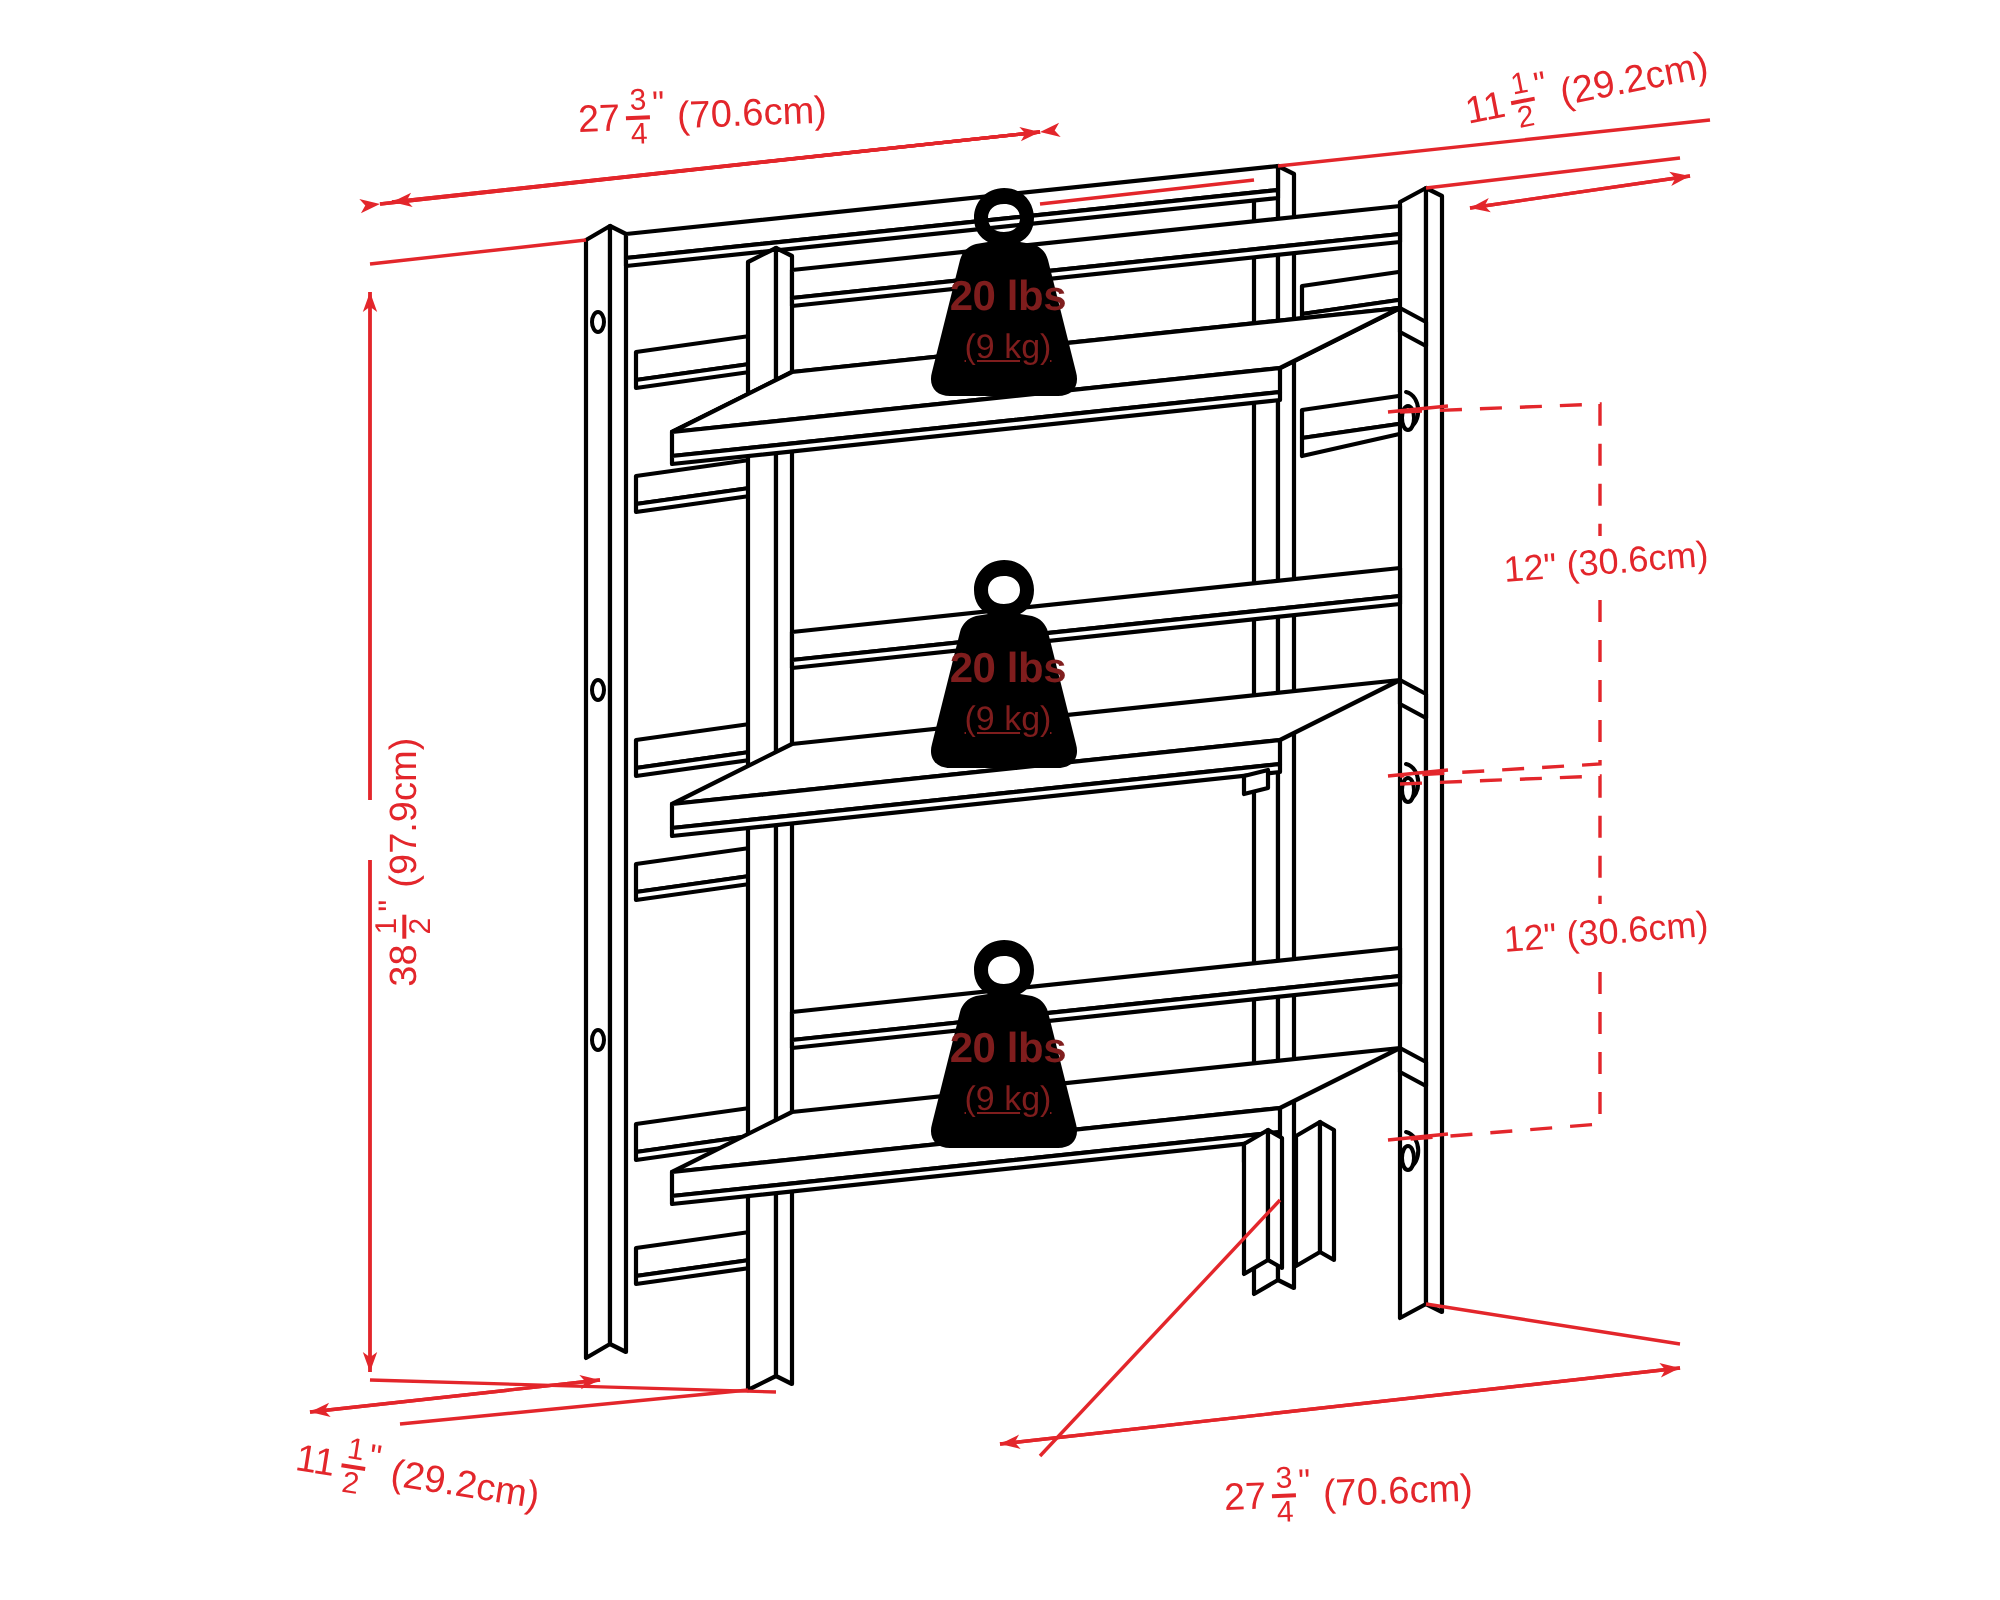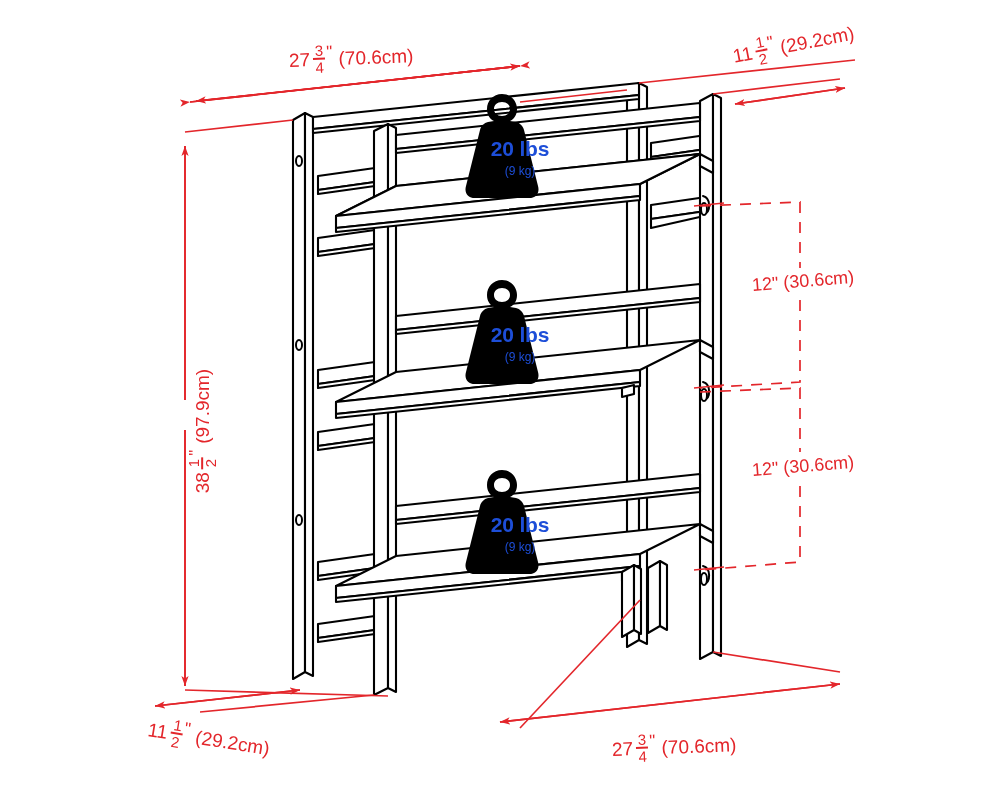--- a/index.html
+++ b/index.html
@@ -93,36 +93,37 @@
   
   .weight-badge {
     position: absolute;
     width: 116px;
     height: 108px;
     user-select: none;
   }
   .weight-badge .badge-svg { position: absolute; top: 0; left: 0; }
   .weight-badge .badge-text {
     position: absolute;
-    left: 18px;
+    left: 2px;
     width: 116px;
     text-align: center;
-    color: #1d4ed8;
+    color: #7f1d1d;
     pointer-events: none;
   }
   .weight-badge .lbs {
     top: 45px;
     font-size: 21px;
     font-weight: bold;
     letter-spacing: -0.2px;
   }
   .weight-badge .kg {
     top: 72px;
-    font-size: 12px;
+    font-size: 17px;
     font-weight: normal;
+    text-decoration: underline;
   }
   #badge-top    { left: 444px; top: 92px; }
   #badge-middle { left: 444px; top: 278px; }
   #badge-bottom { left: 444px; top: 468px; }
 </style>
 </head>
 <body>
 
 <div id="stage">
 

